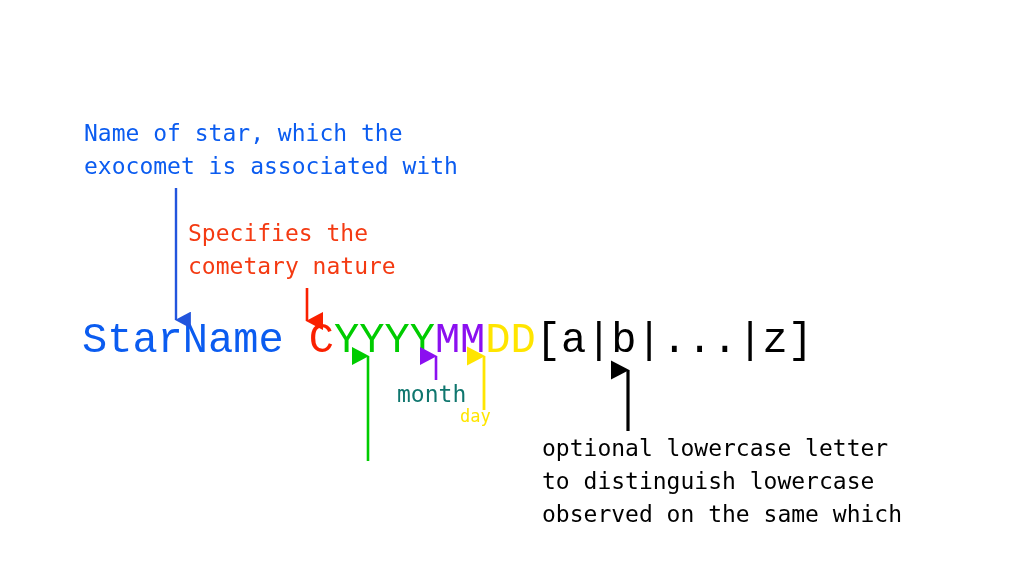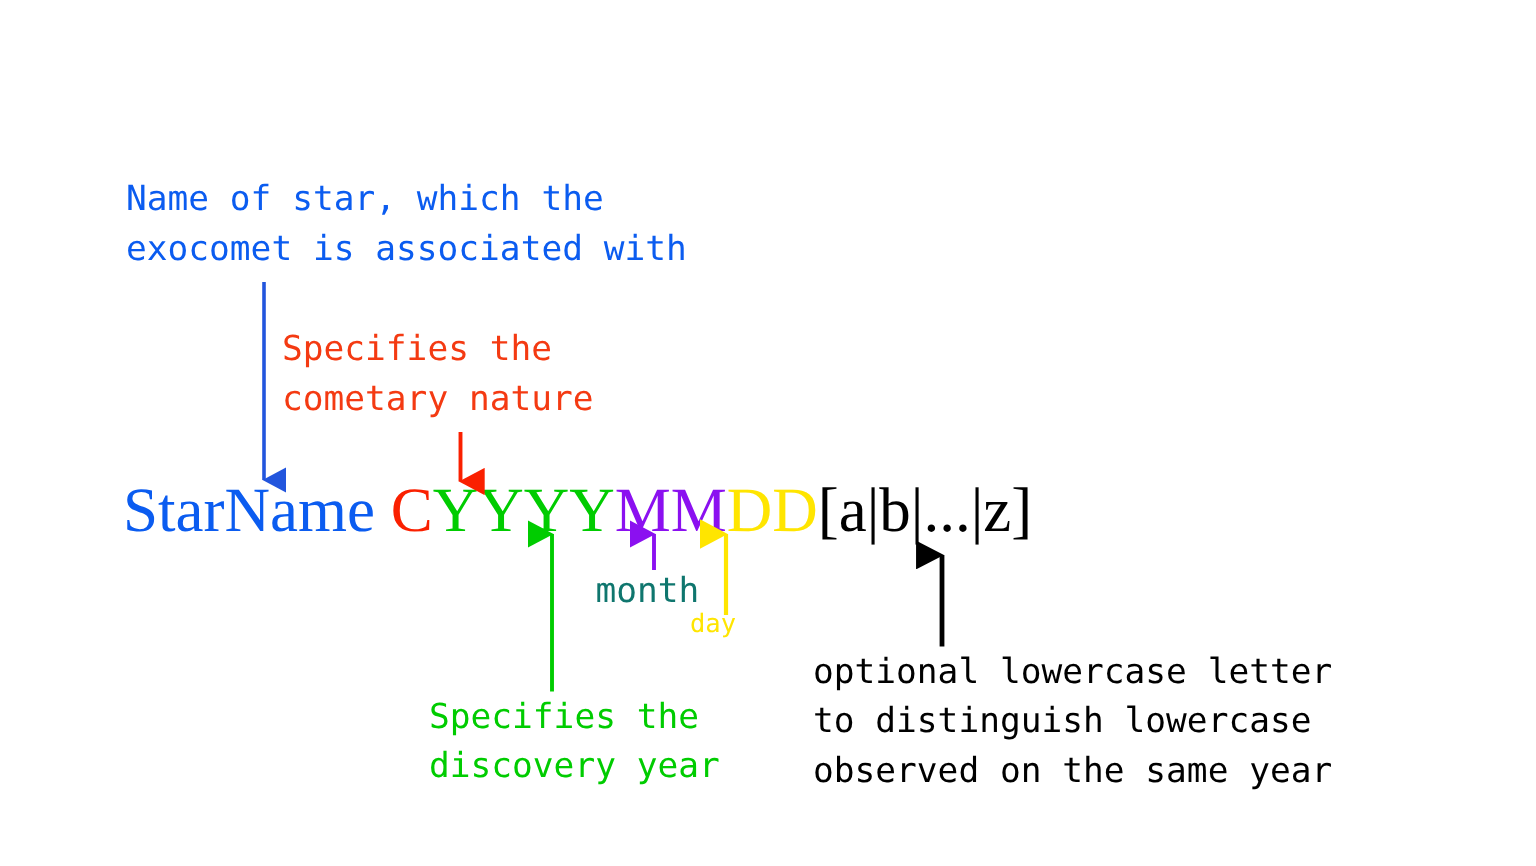--- a/index.html
+++ b/index.html
@@ -38,21 +38,21 @@
   .yellow-lbl { color: #ffe500; left: 460px; top: 359px; font-size: 17px; }
 
   
   #formula {
     position: absolute;
     left: 82px;
     top: 276px;
     font-size: 42px;
     line-height: 48px;
     white-space: pre;
-    font-family: Liberation Serif, serif;
+    font-family: Liberation Mono, monospace;
   }
   #formula span { white-space: pre; }
   .f-star  { color: #0b5cf0; }
   .f-c     { color: #fa2000; }
   .f-y     { color: #00cc00; }
   .f-m     { color: #8b10f0; }
   .f-d     { color: #ffe500; }
   .f-opt   { color: #000000; }
 
   
@@ -68,26 +68,24 @@
 <body>
 
 <div id="canvas">
 
   <div class="txt ann blue-note"><span>Name of star, which the</span>
 <span>exocomet is associated with</span></div>
 
   <div class="txt ann red-note"><span>Specifies the</span>
 <span>cometary nature</span></div>
 
-  <div class="txt ann green-note"><span>Specifies the</span>
-<span>discovery year</span></div>
 
   <div class="txt ann black-note"><span>optional lowercase letter</span>
 <span>to distinguish lowercase</span>
-<span>observed on the same year</span></div>
+<span>observed on the same which</span></div>
 
   <div class="txt purple-lbl">month</div>
   <div class="txt yellow-lbl">day</div>
 
   <div id="formula"><span class="f-star">StarName</span><span class="f-opt"> </span><span class="f-c">C</span><span class="f-y">YYYY</span><span class="f-m">MM</span><span class="f-d">DD</span><span class="f-opt">[a|b|...|z]</span></div>
 
   <svg id="arrows" viewBox="0 0 1024 577">
     <defs>
       <marker id="hd-blue" markerWidth="7" markerHeight="7" refX="3.5" refY="6.2" orient="auto" markerUnits="strokeWidth">
         <path d="M0,0 L7,0 L3.5,6.6 Z" fill="#2255dd"></path>

